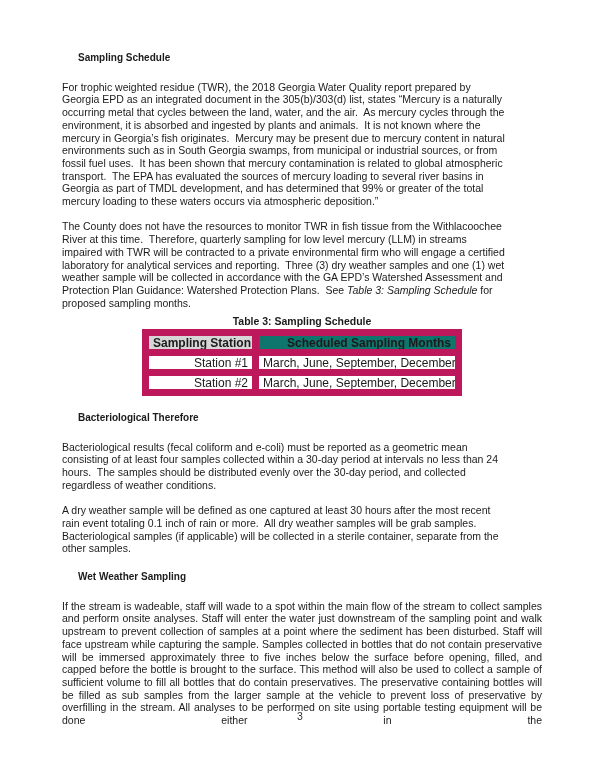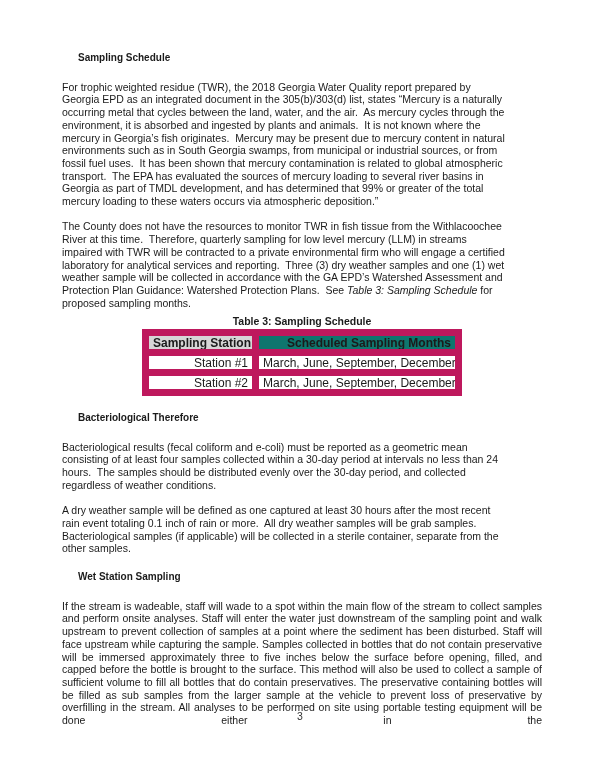--- a/index.html
+++ b/index.html
@@ -124,20 +124,20 @@
     <p class="para">Bacteriological results (fecal coliform and e-coli) must be reported as a geometric mean
 consisting of at least four samples collected within a 30-day period at intervals no less than 24
 hours.  The samples should be distributed evenly over the 30-day period, and collected
 regardless of weather conditions.</p>
 
     <p class="para">A dry weather sample will be defined as one captured at least 30 hours after the most recent
 rain event totaling 0.1 inch of rain or more.  All dry weather samples will be grab samples.
 Bacteriological samples (if applicable) will be collected in a sterile container, separate from the
 other samples.</p>
 
-    <div class="heading">Wet Station Sampling</div>
+    <div class="heading">Wet Weather Sampling</div>
 
     <p class="para justified" style="white-space: normal;">If the stream is wadeable, staff will wade to a spot within the main flow of the stream to collect samples and perform onsite analyses.  Staff will enter the water just downstream of the sampling point and walk upstream to prevent collection of samples at a point where the sediment has been disturbed.  Staff will face upstream while capturing the sample.  Samples collected in bottles that do not contain preservative will be immersed approximately three to five inches below the surface before opening, filled, and capped before the bottle is brought to the surface.  This method will also be used to collect a sample of sufficient volume to fill all bottles that do contain preservatives.  The preservative containing bottles will be filled as sub samples from the larger sample at the vehicle to prevent loss of preservative by overfilling in the stream. All analyses to be performed on site using portable testing equipment will be done either in the</p>
 
   </div>
 
   <div class="page-number">3</div>
 </div>
 
 </body></html>

